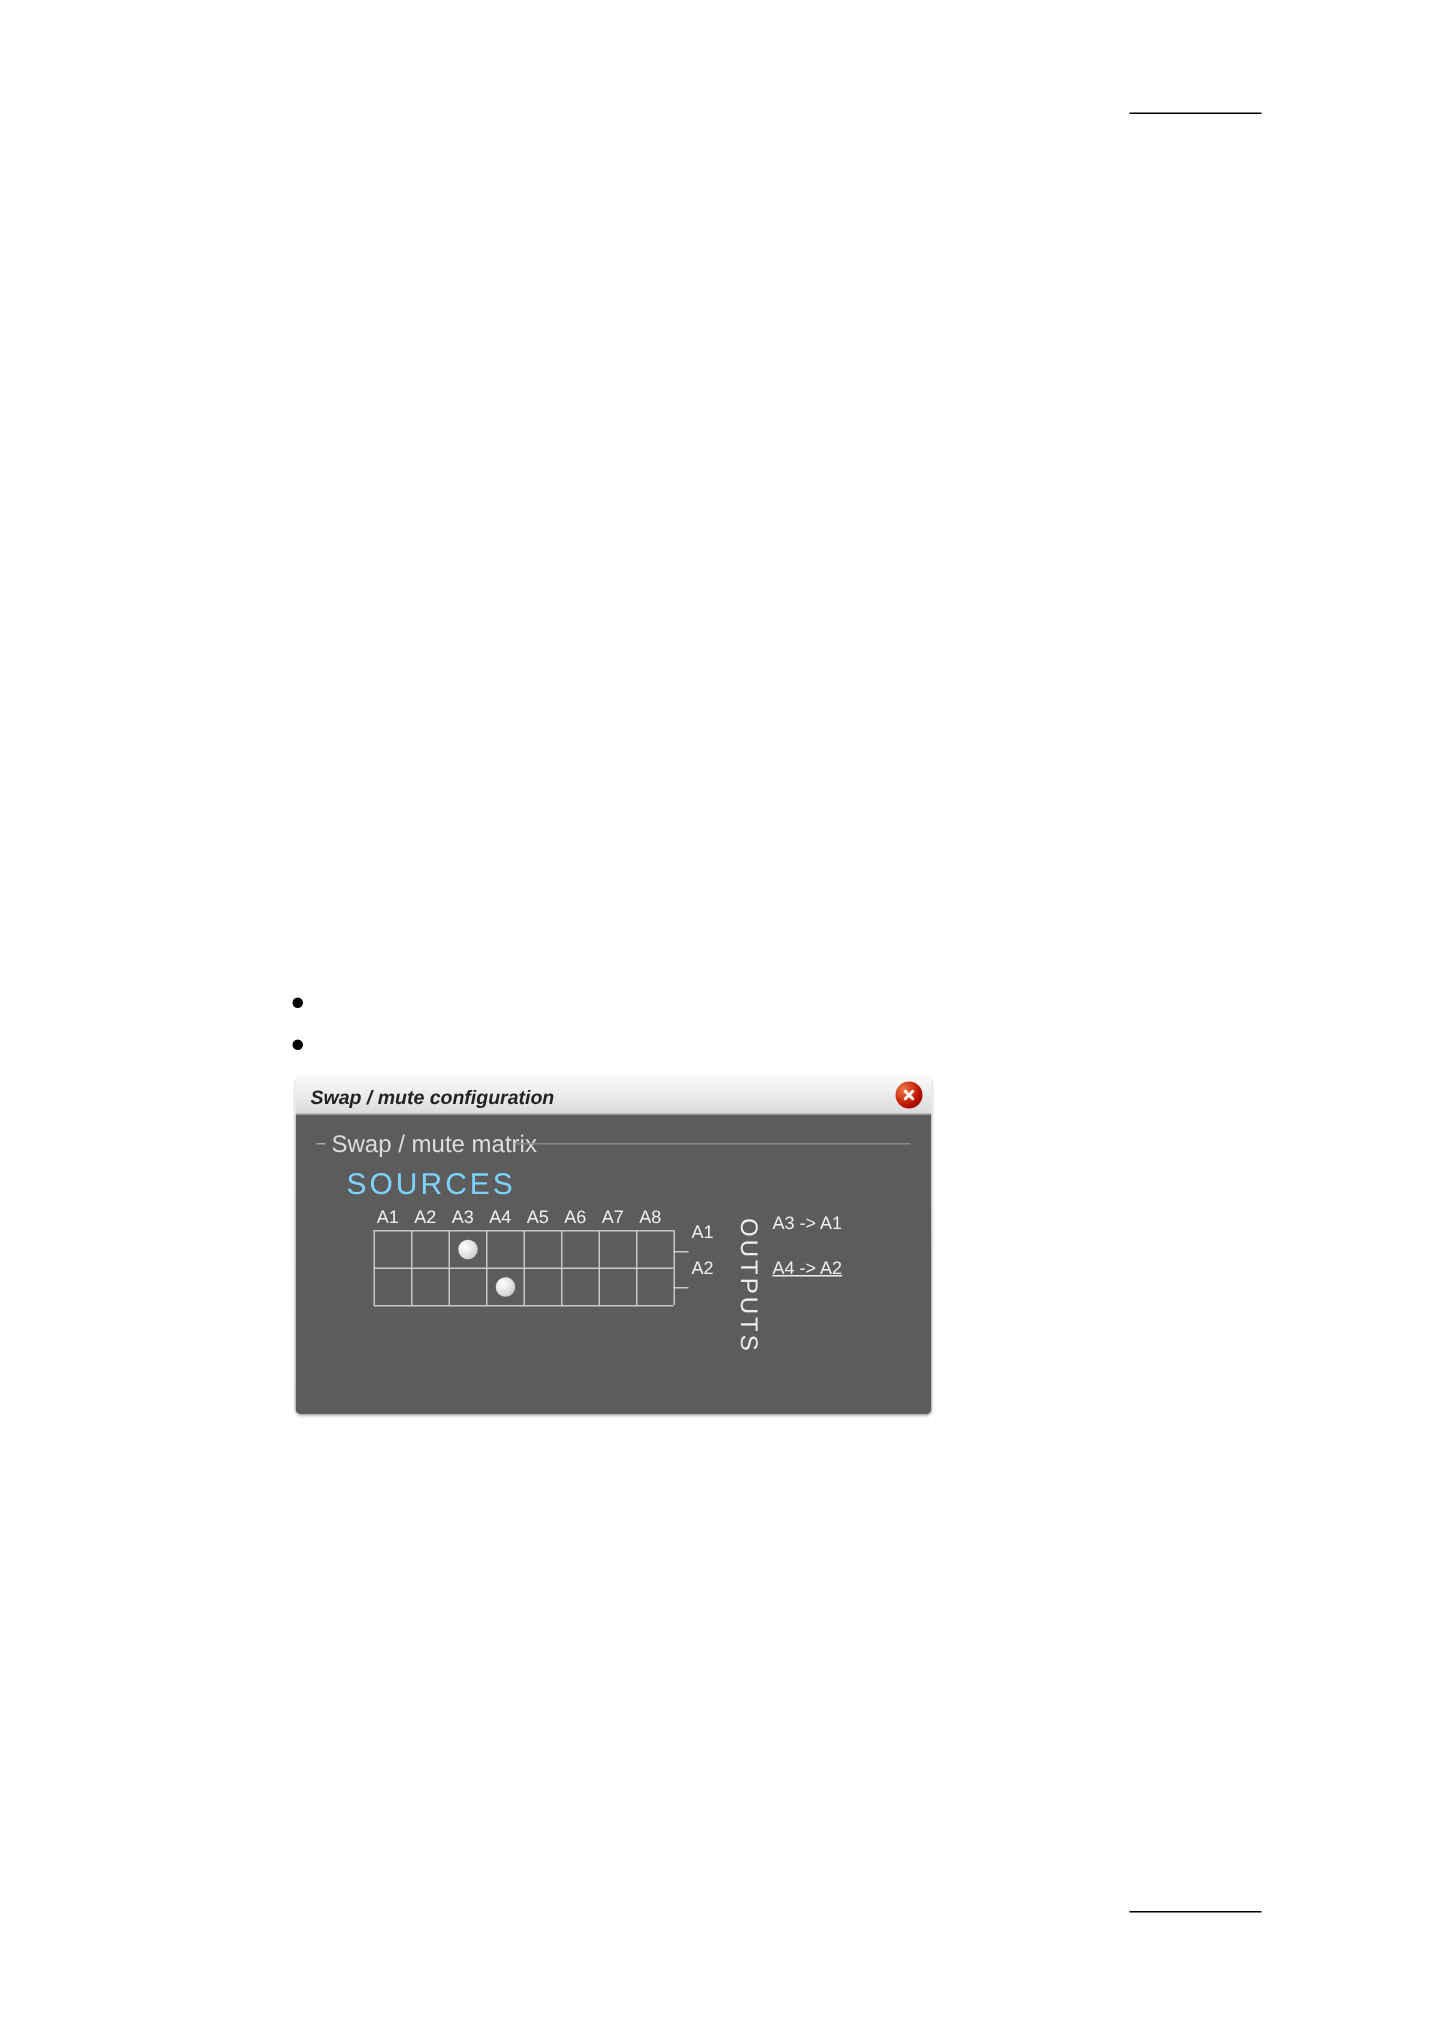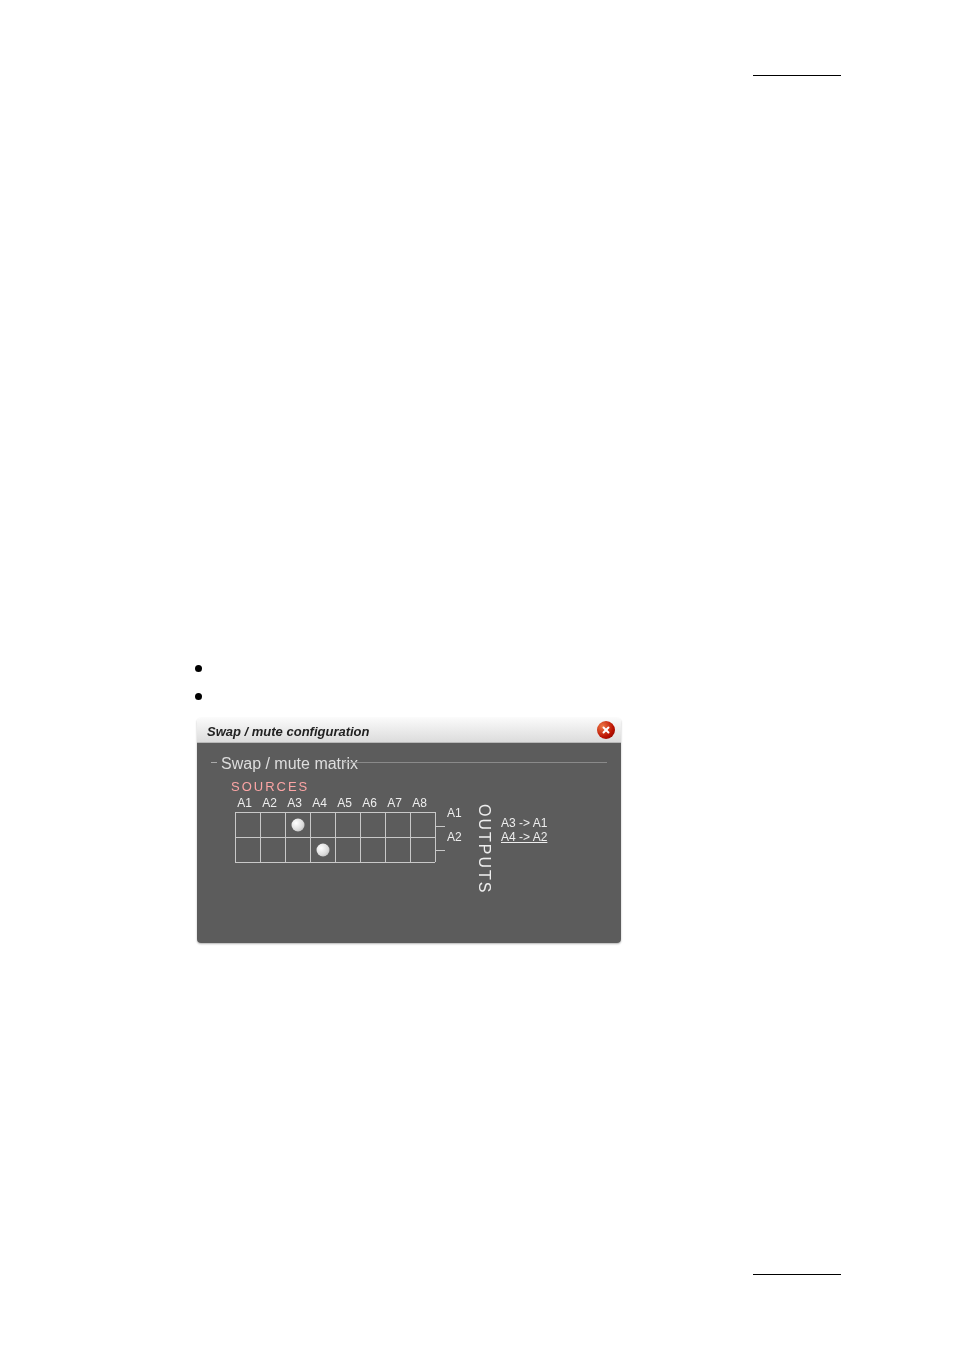--- a/index.html
+++ b/index.html
@@ -105,29 +105,29 @@
     }
     .fieldset-line-right {
       position: absolute;
       top: 19px;
       right: 14px;
       left: 146px;
       border-top: 1px solid #8a8a8a;
     }
 
     .sources-label {
-      font-size: 13px;
+      font-size: 20px;
       letter-spacing: 2px;
-      color: #fca5a5;
+      color: #7dd3fc;
       margin: 6px 0 2px 20px;
     }
 
     .matrix-wrap {
       position: relative;
-      margin-left: 24px;
+      margin-left: 38px;
     }
     .col-headers {
       display: flex;
       gap: 6px;
       font-size: 12px;
       color: #eee;
       margin-bottom: 2px;
     }
     .col-headers span {
       width: 19px;
@@ -237,18 +237,18 @@
           <div class="hline-ext" style="top: 38px; left: 200px; width: 10px;"></div>
           <div class="node" style="left: 62.5px; top: 13px;"></div>
           <div class="node" style="left: 87.5px; top: 38px;"></div>
         </div>
 
       <div class="row-labels" id="rowlabel-0" style="left:212px; top:10px;">A1</div>
       <div class="row-labels" id="rowlabel-1" style="left:212px; top:34px;">A2</div>
 
       <div class="outputs-label" style="left:240px; top:8px;">OUTPUTS</div>
 
-      <div class="mapping" id="mapping-0" style="left:266px; top:20px;">A3  -&gt; A1</div>
+      <div class="mapping" id="mapping-0" style="left:266px; top:4px;">A3  -&gt; A1</div>
       <div class="mapping" id="mapping-1" style="left:266px; top:34px;text-decoration:underline;">A4  -&gt; A2</div>
     </div>
 
   </div>
 </div>
 
 </body></html>

